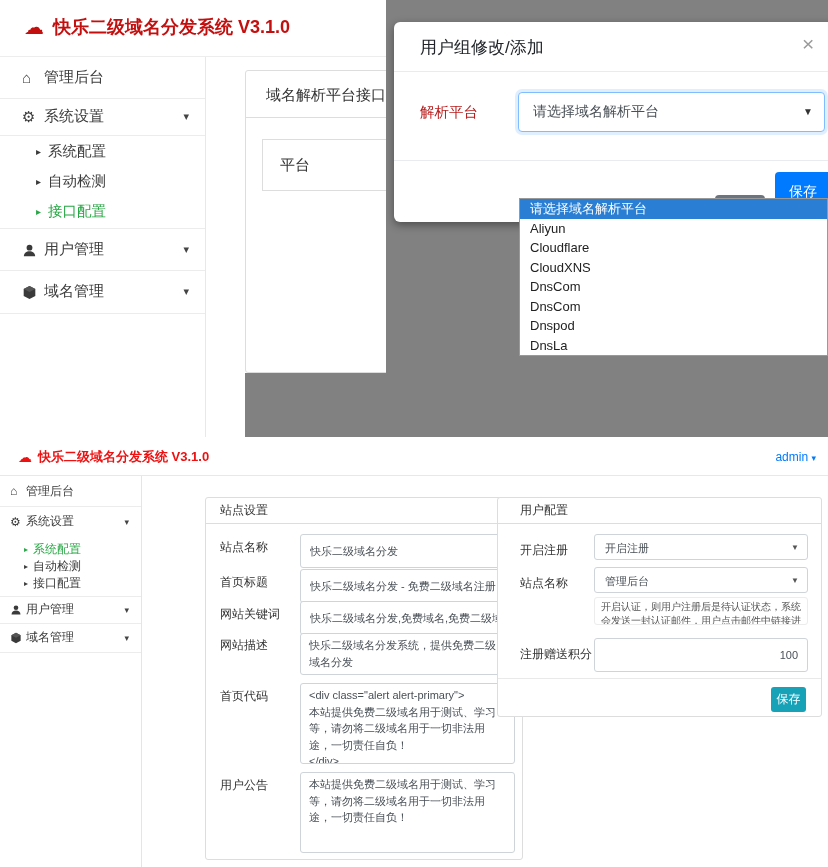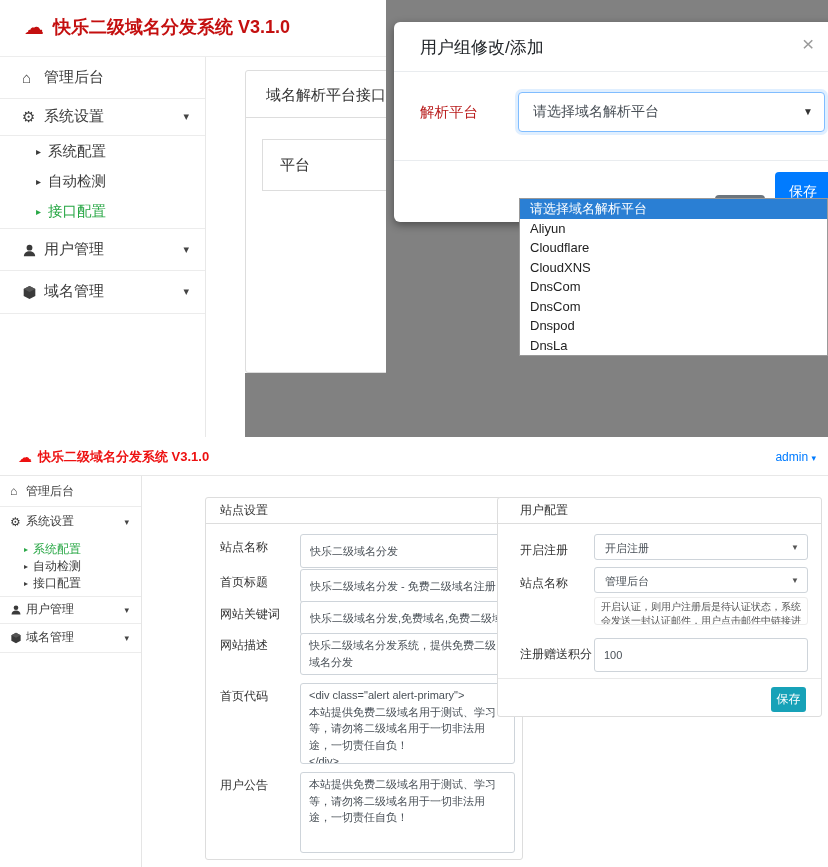--- a/index.html
+++ b/index.html
@@ -248,16 +248,16 @@
     <span class="val">开启注册</span>
     <span class="scaret">▼</span>
   </div>
   <div class="flabel" style="left:22px;top:77px">站点名称</div>
   <div class="fselect" style="left:96px;top:69px">
     <span class="val">管理后台</span>
     <span class="scaret">▼</span>
   </div>
   <div id="email-help">开启认证，则用户注册后是待认证状态，系统会发送一封认证邮件，用户点击邮件中链接进行认证！</div>
   <div class="flabel" style="left:22px;top:148px">注册赠送积分</div>
-  <input class="finput" style="left: 96px; top: 140px; width: 214px; height: 26px;" value="100">
+  <input class="finput" style="left: 96px; top: 140px; width: 214px; height: 26px; text-align: right;" value="100">
   <div class="ufootline"></div>
   <button id="btn-save2">保存</button>
 </div>
 
 </body></html>

